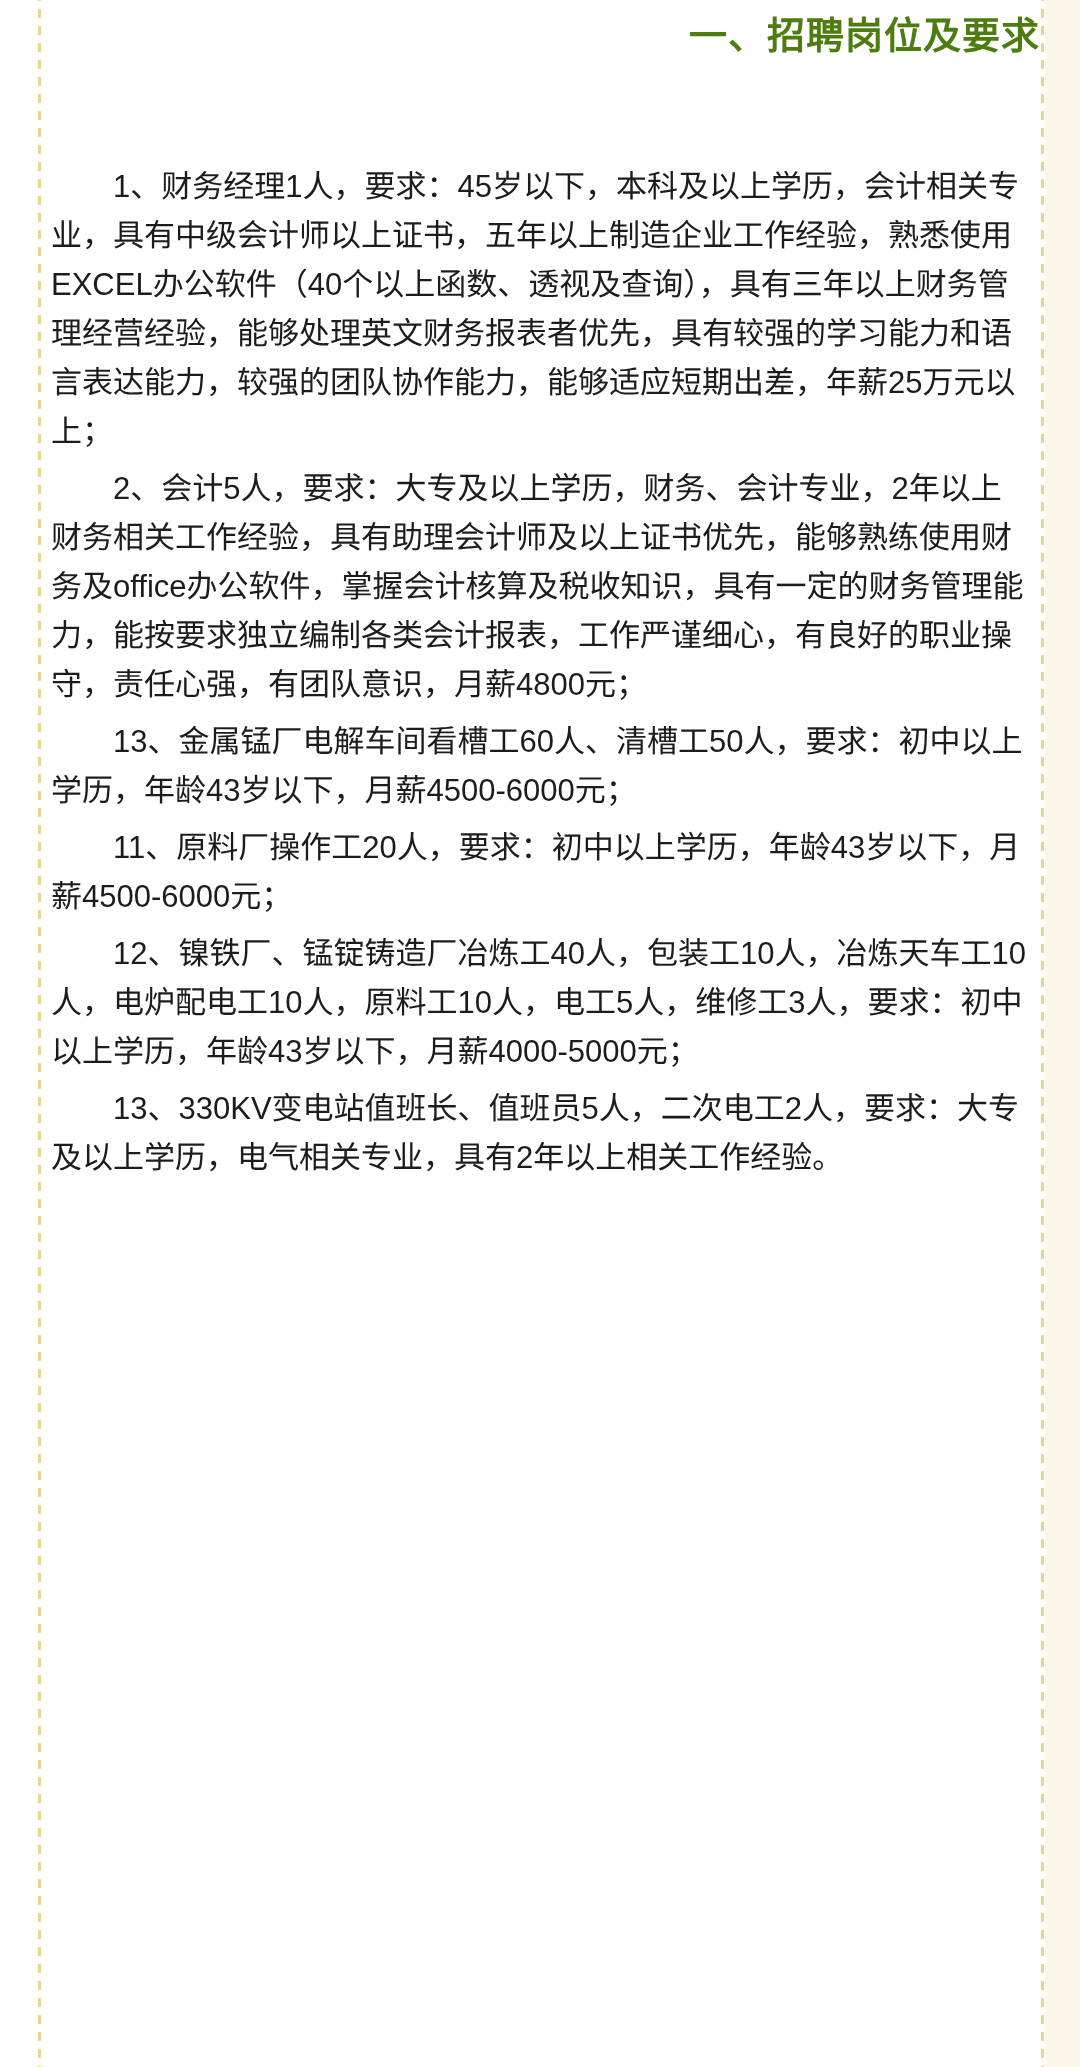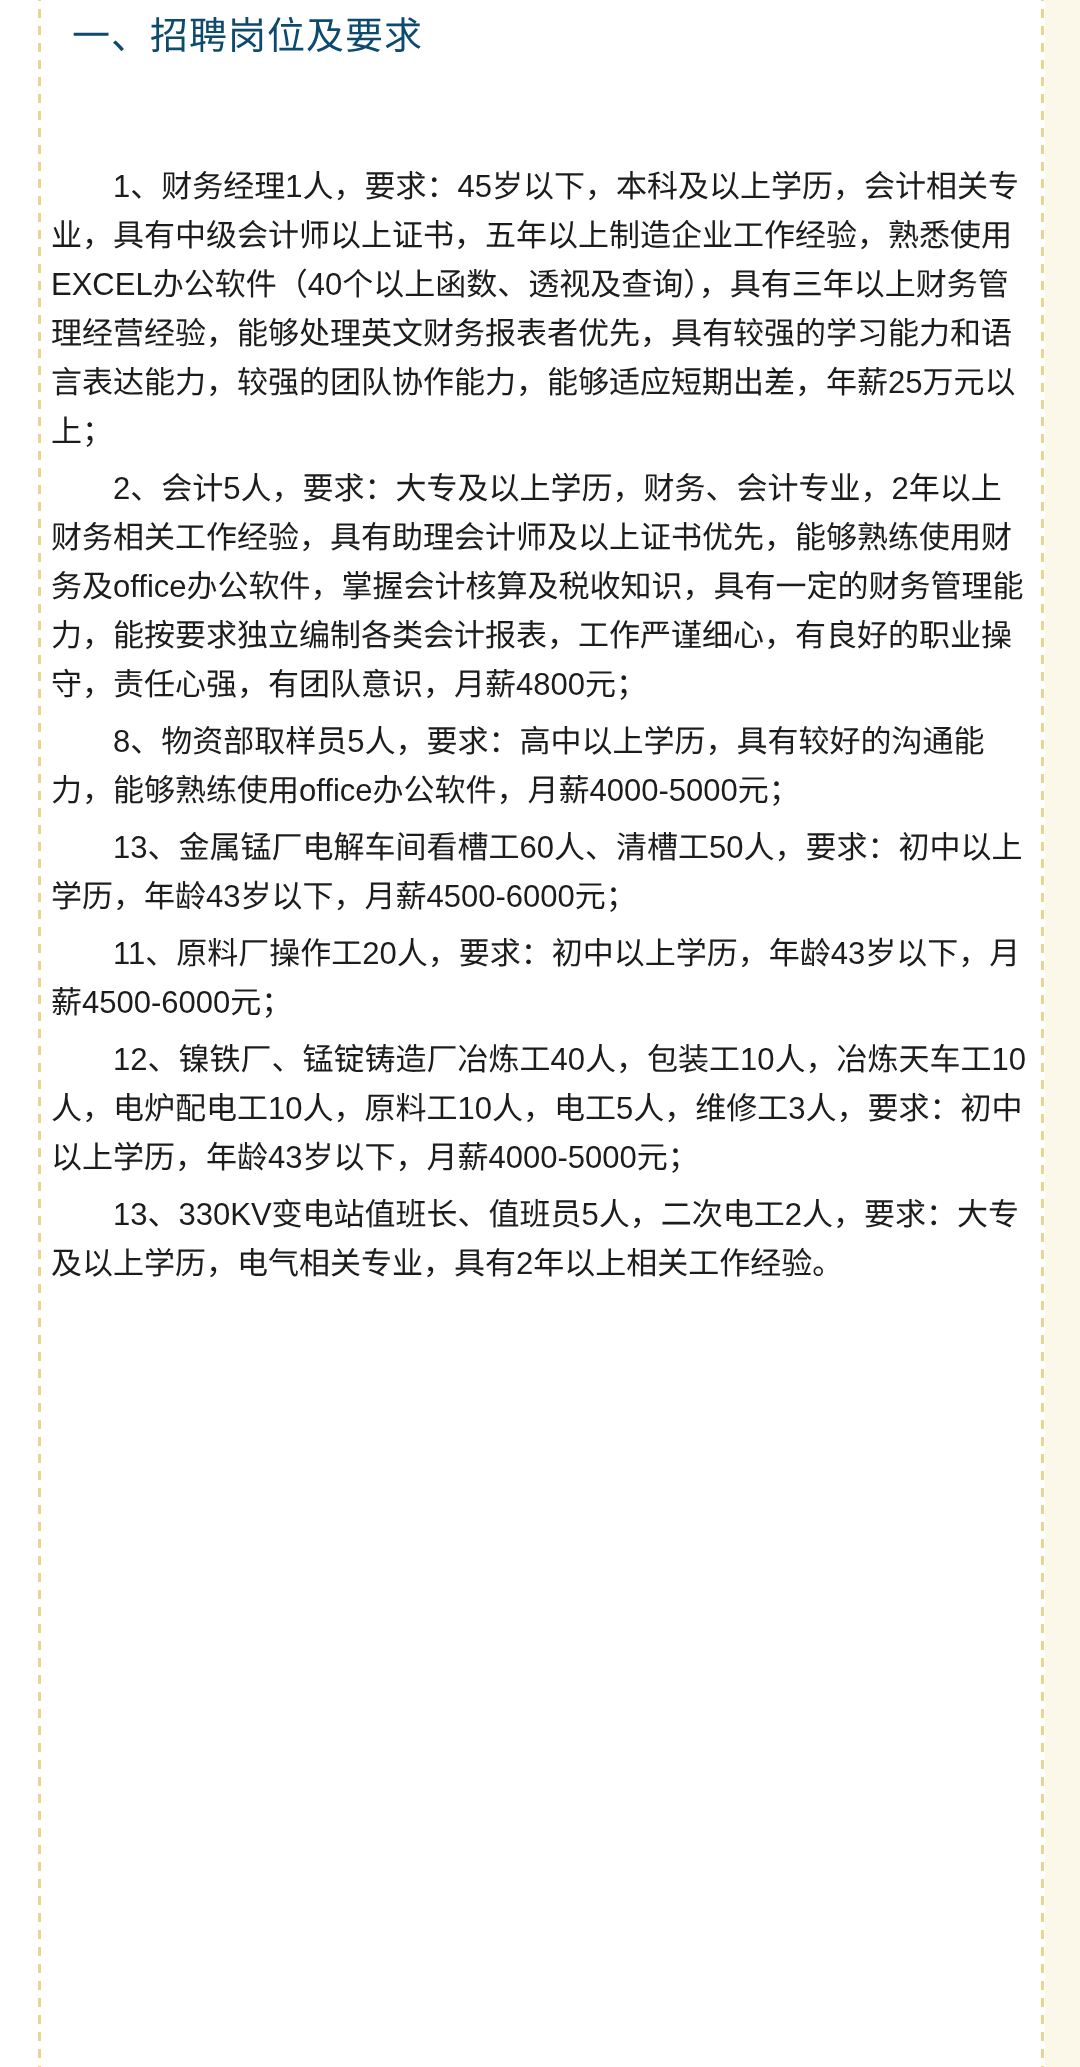--- a/index.html
+++ b/index.html
@@ -42,23 +42,24 @@
   .content {
     position: absolute;
     left: 43px;
     top: 0;
     width: 997px;
   }
   .section-title {
     margin: 14px 0 0 29px;
     font-size: 38px;
     line-height: 44px;
-    font-weight: normal;
-    color: #0c4a6e;
+    font-weight: bold;
+    color: #4d7c0f;
     letter-spacing: 1px;
+    text-align: right;
   }
   .jobs {
     margin-top: 104px;
     color: #1c1c1c;
     font-size: 31px;
     line-height: 49px;
   }
   .jobs p {
     margin: 8px;
     padding: 0;
@@ -75,21 +76,20 @@
   <div class="dash-line dash-left"></div>
   <div class="dash-line dash-right"></div>
 
   <div class="content">
 
     <h1 class="section-title">一、招聘岗位及要求</h1>
 
     <div class="jobs">
       <p>1、财务经理1人，要求：45岁以下，本科及以上学历，会计相关专业，具有中级会计师以上证书，五年以上制造企业工作经验，熟悉使用EXCEL办公软件（40个以上函数、透视及查询），具有三年以上财务管理经营经验，能够处理英文财务报表者优先，具有较强的学习能力和语言表达能力，较强的团队协作能力，能够适应短期出差，年薪25万元以上；</p>
       <p>2、会计5人，要求：大专及以上学历，财务、会计专业，2年以上财务相关工作经验，具有助理会计师及以上证书优先，能够熟练使用财务及office办公软件，掌握会计核算及税收知识，具有一定的财务管理能力，能按要求独立编制各类会计报表，工作严谨细心，有良好的职业操守，责任心强，有团队意识，月薪4800元；</p>
-      <p>8、物资部取样员5人，要求：高中以上学历，具有较好的沟通能力，能够熟练使用office办公软件，月薪4000-5000元；</p>
       <p>13、金属锰厂电解车间看槽工60人、清槽工50人，要求：初中以上学历，年龄43岁以下，月薪4500-6000元；</p>
       <p>11、原料厂操作工20人，要求：初中以上学历，年龄43岁以下，月薪4500-6000元；</p>
       <p>12、镍铁厂、锰锭铸造厂冶炼工40人，包装工10人，冶炼天车工10人，电炉配电工10人，原料工10人，电工5人，维修工3人，要求：初中以上学历，年龄43岁以下，月薪4000-5000元；</p>
       <p>13、330KV变电站值班长、值班员5人，二次电工2人，要求：大专及以上学历，电气相关专业，具有2年以上相关工作经验。</p>
     </div>
 
   </div>
 </div>
 
 </body></html>

